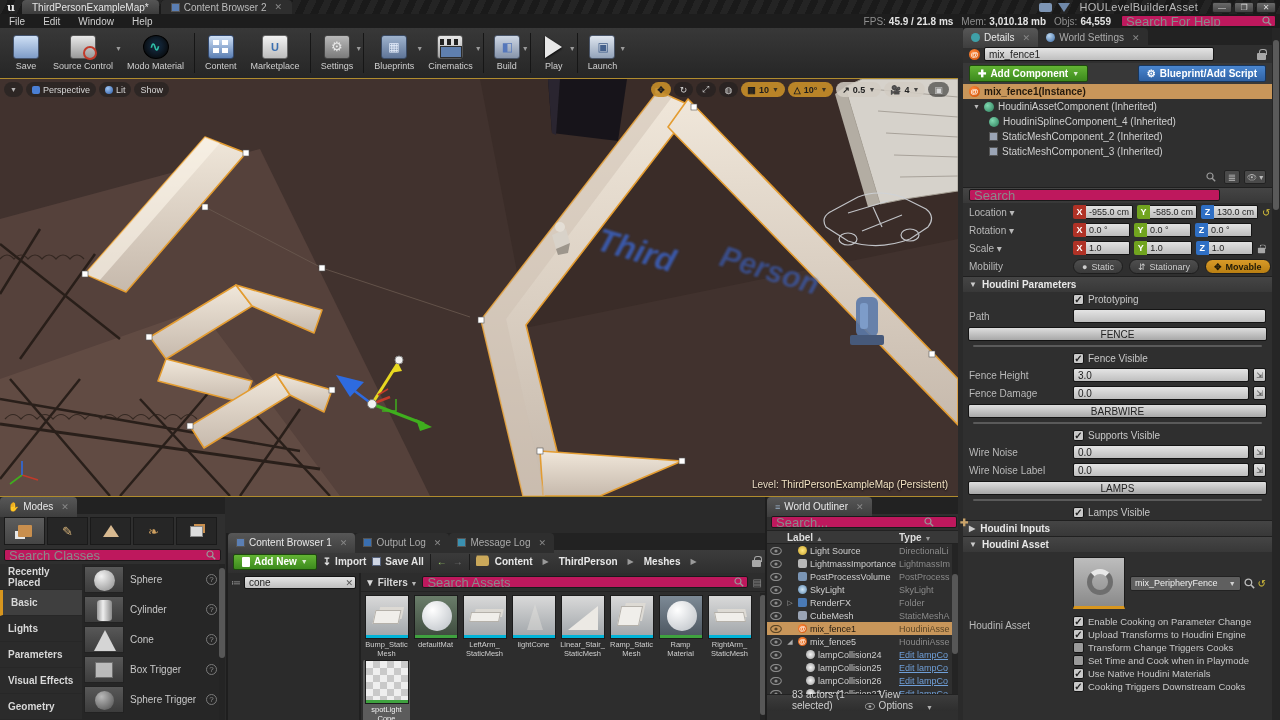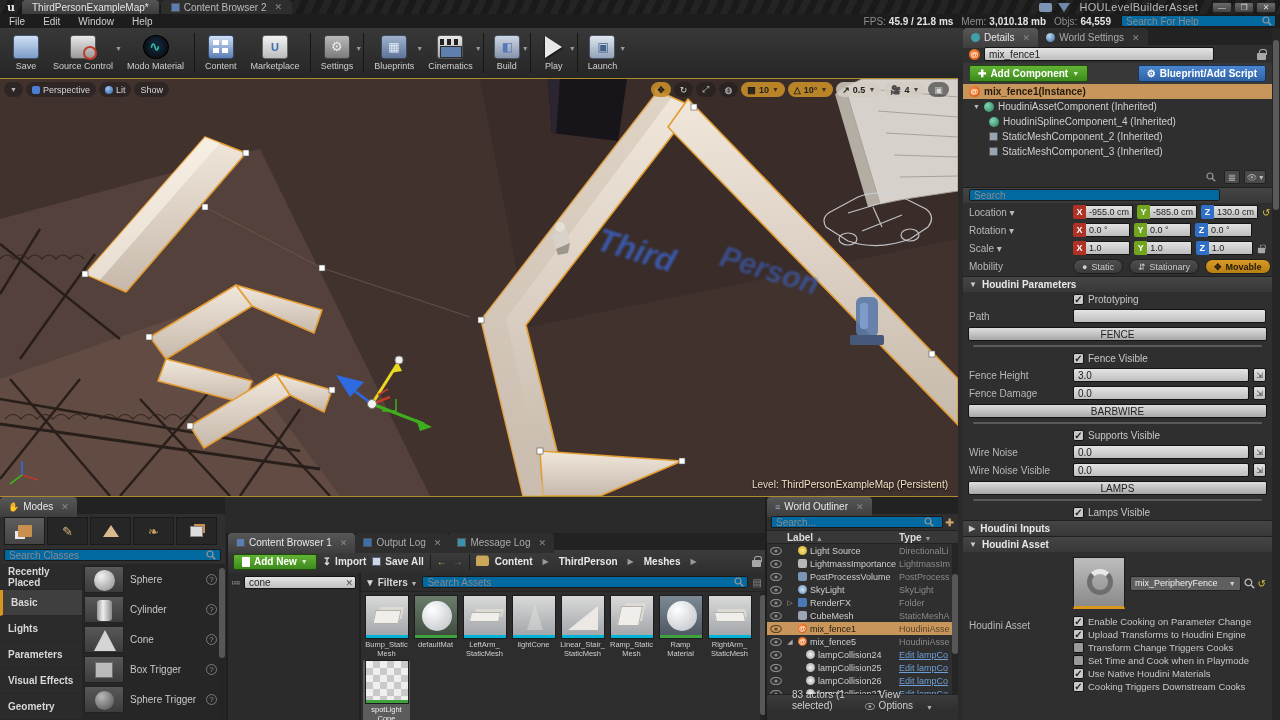--- a/index.html
+++ b/index.html
@@ -15,22 +15,22 @@
     border-radius:4px 4px 0 0; font-size:10px; color:#bbb; background:#2e2e2e; margin-right:2px;}
   .doc-tab.active { background:linear-gradient(#555,#3c3c3c); color:#e5e5e5; }
   .tab-x { color:#888; font-size:9px; margin-left:4px; }
   #app-title { color:#b9b9b9; font-size:11px; letter-spacing:.3px; }
   .winbtn { width:20px; height:11px; background:linear-gradient(#6a6a6a,#444); border:1px solid #222;
     color:#ddd; font-size:8px; line-height:9px; text-align:center; border-radius:2px; margin-left:2px;}
   #menubar { left:0; top:14px; width:1280px; height:14px; background:#1d1d1d; display:flex; align-items:center; }
   .menu-item { padding:0 9px; color:#cfcfcf; font-size:10px; }
   .stat-label { color:#8f8f8f; margin-left:8px; }
   .stat-val { color:#e3e3e3; font-weight:bold; margin-left:3px; }
-  .dark-input { background:#0369a1; border:1px solid #1a1a1a; border-radius:2px; color:#bbb;
-    font-size:10px; padding:0 4px; height:12px; font-family:inherit; }
+  .dark-input { background:#be185d; border:1px solid #1a1a1a; border-radius:2px; color:#bbb;
+    font-size:13px; padding:0 4px; height:12px; font-family:inherit; }
   .dark-input::placeholder { color:#8a8a8a; }
 
   
   #toolbar { left:0; top:28px; width:963px; height:50px; background:linear-gradient(#383838,#262626);
     display:flex; align-items:center; padding:0 6px; }
   .titem { display:flex; flex-direction:column; align-items:center; gap:2px; padding:2px 7px; position:relative; }
   .titem .lbl { font-size:9px; color:#cfcfcf; white-space:nowrap; }
   .ticon { width:26px; height:24px; border-radius:3px; position:relative; }
   .tcaret { color:#9a9a9a; font-size:7px; position:absolute; right:-2px; top:12px; }
   .tsep { width:1px; height:40px; background:#161616; margin:0 3px; }
@@ -607,21 +607,21 @@
     <span class="dlabel"></span>
     <span class="check on"></span>
     <span>Supports Visible</span>
   </div>
   <div class="drow">
     <span class="dlabel">Wire Noise</span>
     <input class="light-input" style="flex: 1 1 0%;" value="0.0">
     <span class="spin">⇲</span>
   </div>
   <div class="drow">
-    <span class="dlabel">Wire Noise Visible</span>
+    <span class="dlabel">Wire Noise Label</span>
     <input class="light-input" style="flex: 1 1 0%;" value="0.0">
     <span class="spin">⇲</span>
   </div>
   <div class="bigbtn">
       <span>LAMPS</span>
     </div>
   <div class="pdiv"></div>
   <div class="drow">
     <span class="dlabel"></span>
     <span class="check on"></span>

